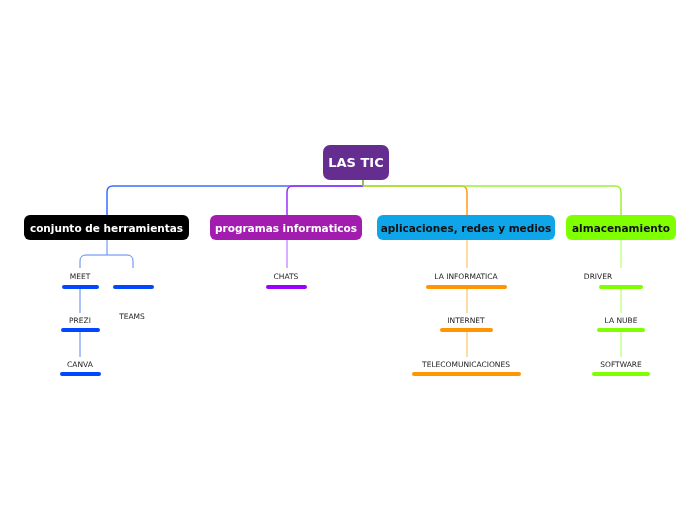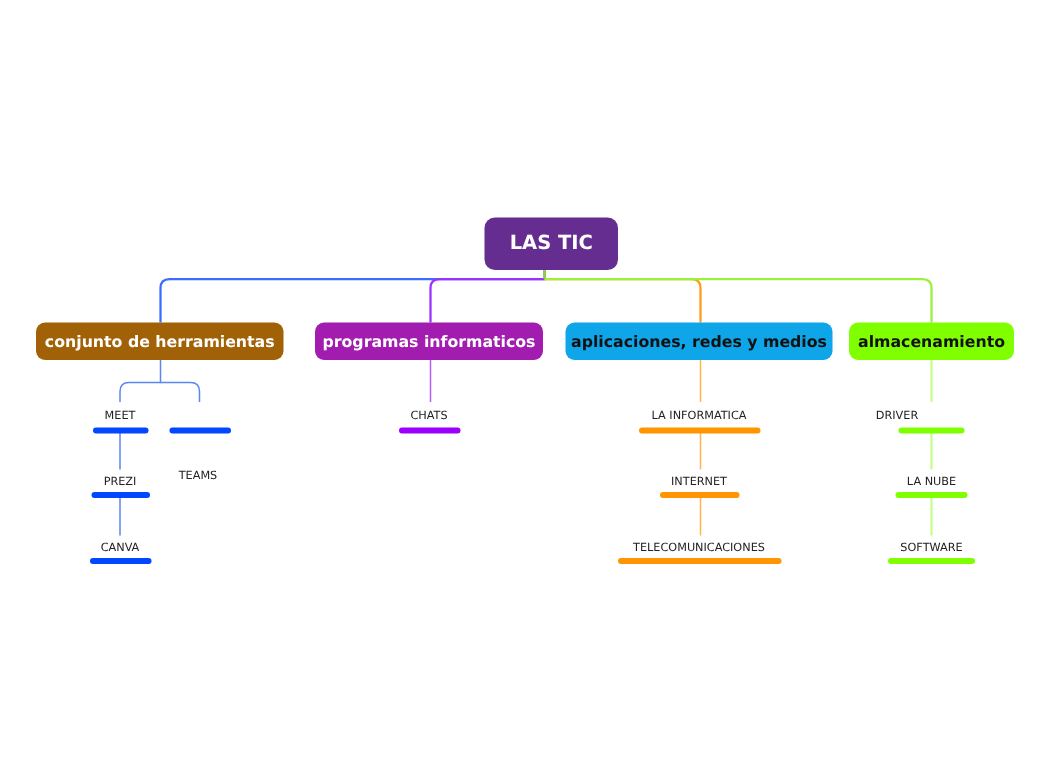--- a/index.html
+++ b/index.html
@@ -1,19 +1,19 @@
 <!DOCTYPE html>
 <html><head>
 <meta charset="utf-8">
 <style>
   html, body { margin:0; padding:0; background:#ffffff; }
   body { width:696px; height:520px; position:relative; overflow:hidden; font-family:"DejaVu Sans", sans-serif; }
   svg.lines { position:absolute; left:0; top:0; width:696px; height:520px; }
   .node { position:absolute; box-sizing:border-box; border-radius:6px; display:flex; align-items:center; justify-content:center; font-weight:bold; white-space:nowrap; }
-  .root { left:323px; top:145px; width:89px; height:35px; background:#662d91; color:#fff; font-size:13px; border-radius:7px; }
+  .root { left:323px; top:145px; width:66px; height:35px; background:#662d91; color:#fff; font-size:13px; border-radius:7px; }
   .main { top:215px; height:25px; font-size:10.5px; }
   .leaf { position:absolute; font-size:7.5px; color:#222; text-align:right; transform:translateX(-50%); white-space:nowrap; }
   .bar { position:absolute; height:4px; border-radius:2px; }
 </style>
 </head>
 <body>
 
 <svg class="lines">
 
   <path d="M363 180 V186 H113 Q107 186 107 192 V215" stroke="#3b6cff" stroke-width="1.5" fill="none"></path>
@@ -35,21 +35,21 @@
 
   <line x1="621" y1="240" x2="621" y2="268" stroke="#c4ff8a" stroke-width="1.5"></line>
   <line x1="621" y1="288" x2="621" y2="313" stroke="#c4ff8a" stroke-width="1.5"></line>
   <line x1="621" y1="332" x2="621" y2="357" stroke="#c4ff8a" stroke-width="1.5"></line>
 </svg>
 
 <div class="node root">
     <span>LAS TIC</span>
   </div>
 
-<div class="node main" style="left:24px;width:165px;background:#a16207;color:#fff;">
+<div class="node main" style="left:24px;width:165px;background:#000000;color:#fff;">
     <span>conjunto de herramientas</span>
   </div>
 <div class="node main" style="left:210px;width:152px;background:#a21caf;color:#fff;">
     <span>programas informaticos</span>
   </div>
 <div class="node main" style="left:377px;width:178px;background:#0ea5e9;color:#111;">
     <span>aplicaciones, redes y medios</span>
   </div>
 <div class="node main" style="left:566px;width:110px;background:#80ff00;color:#111;">
     <span>almacenamiento</span>

